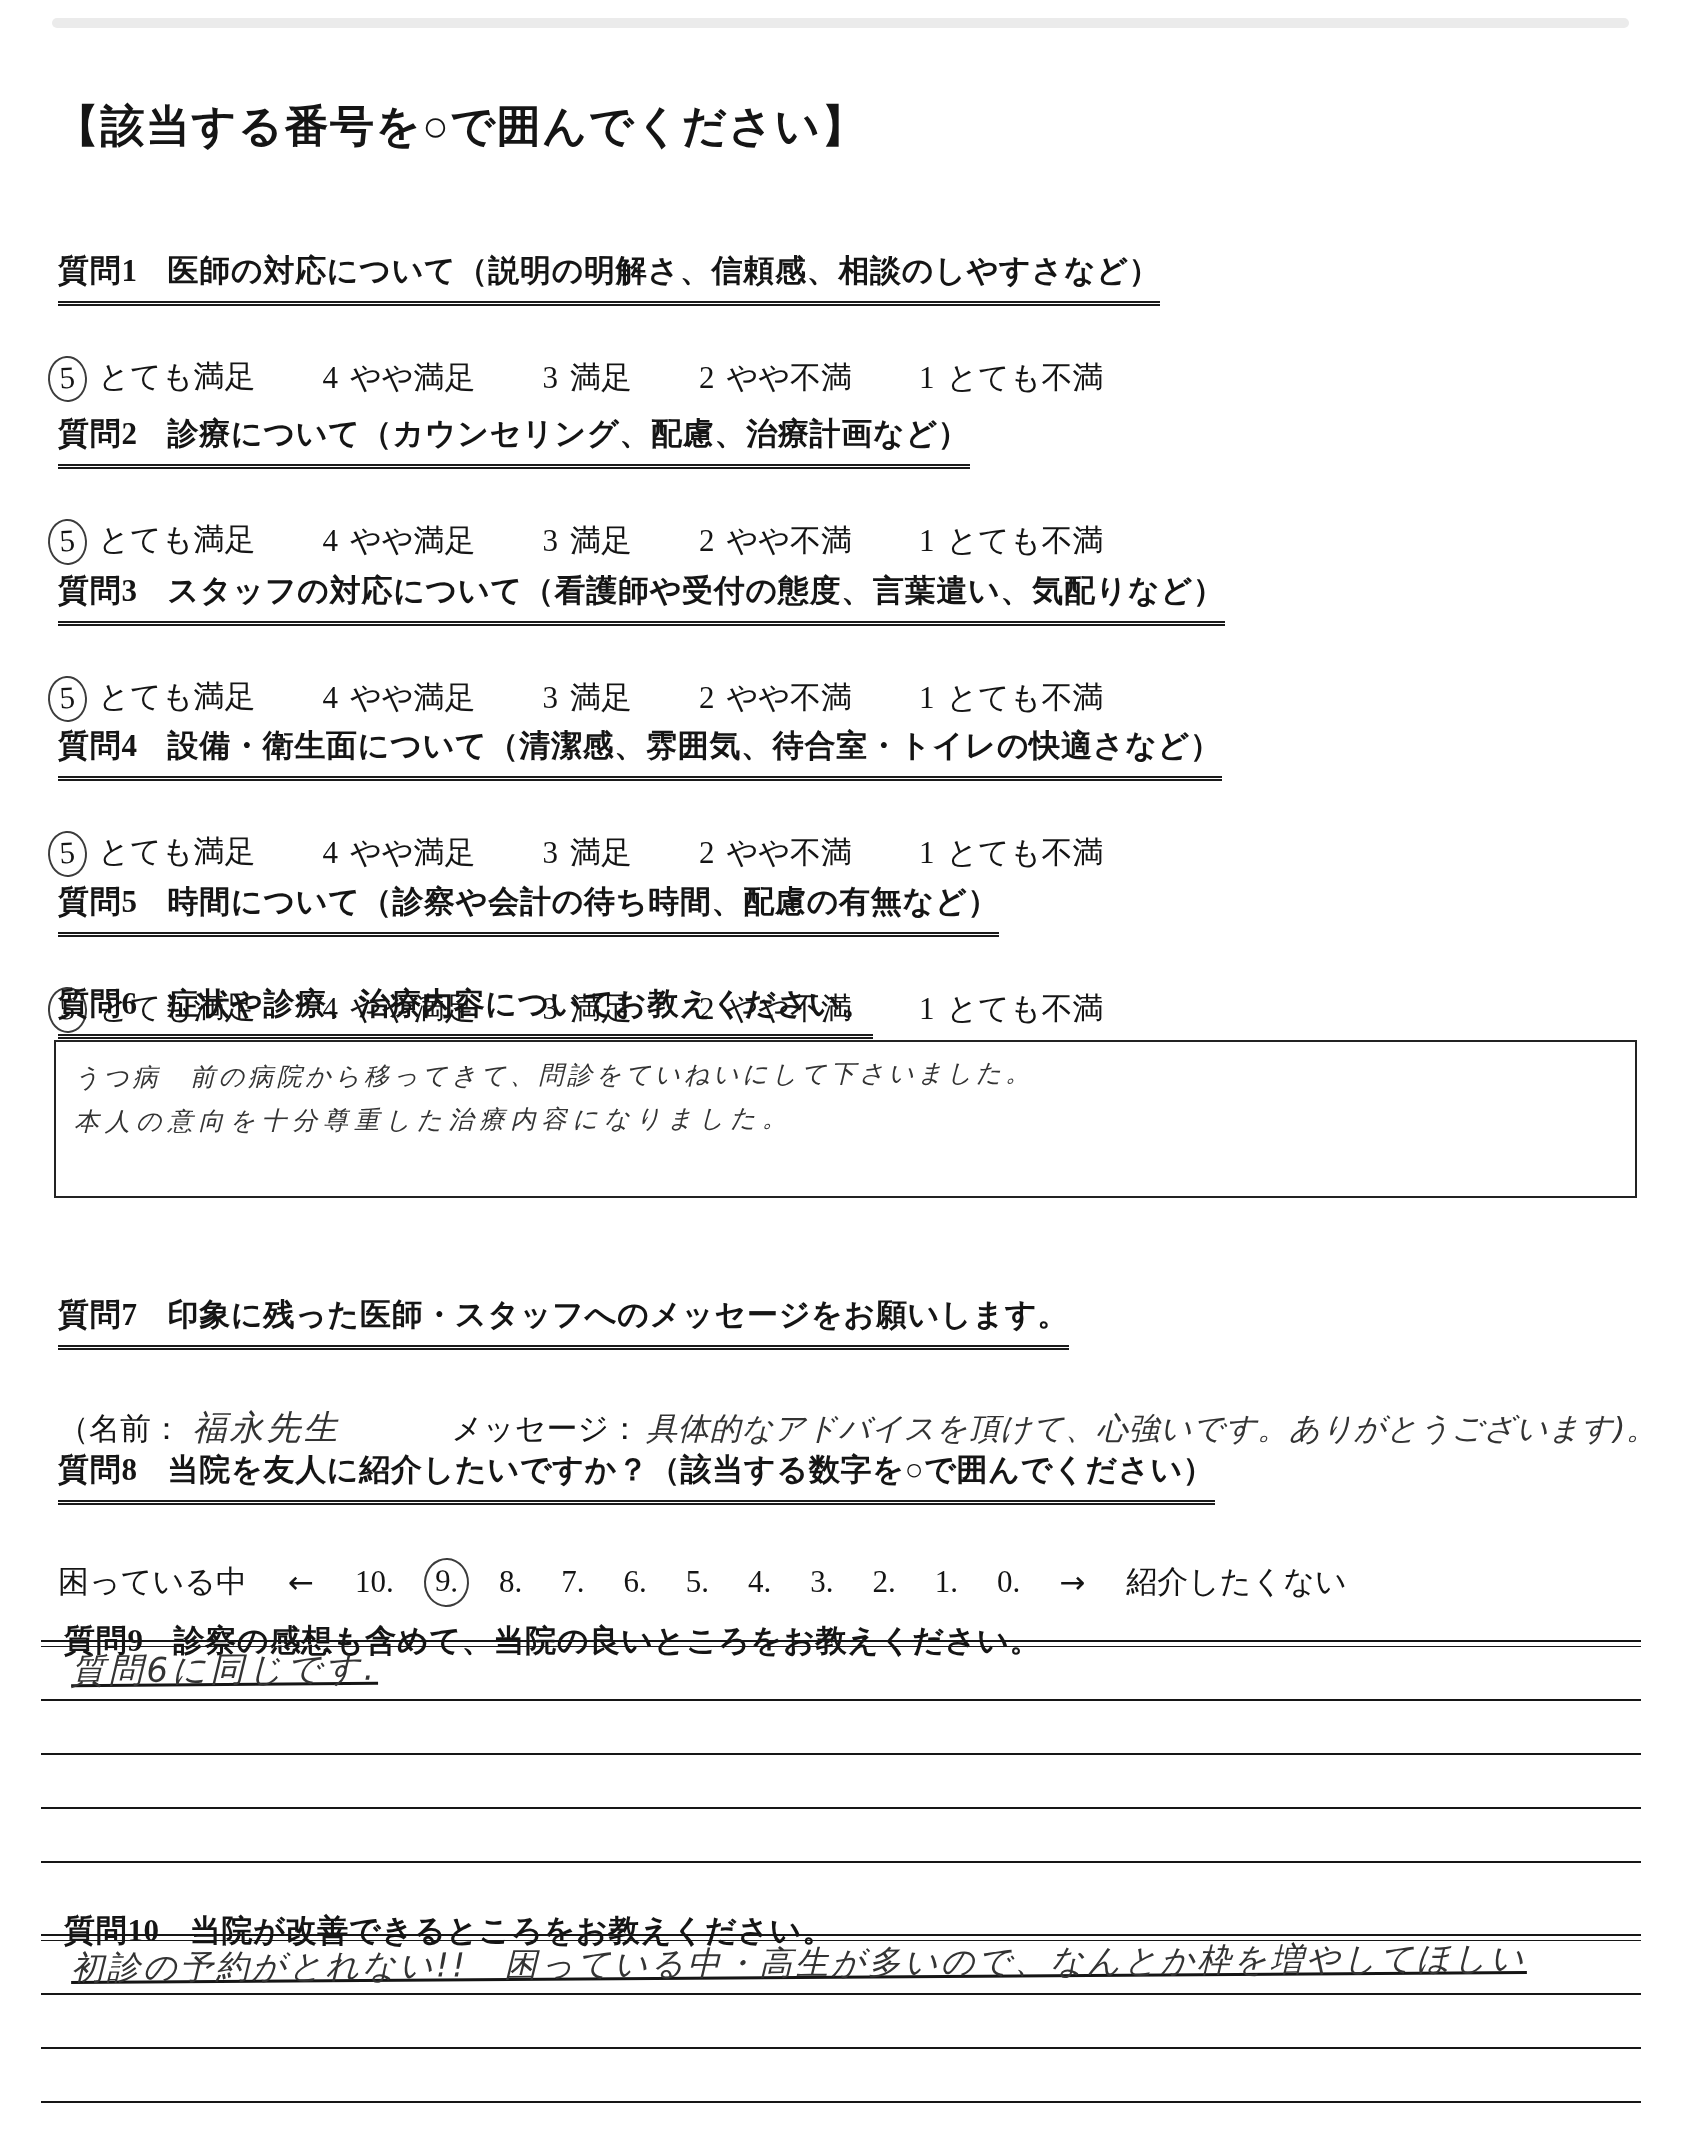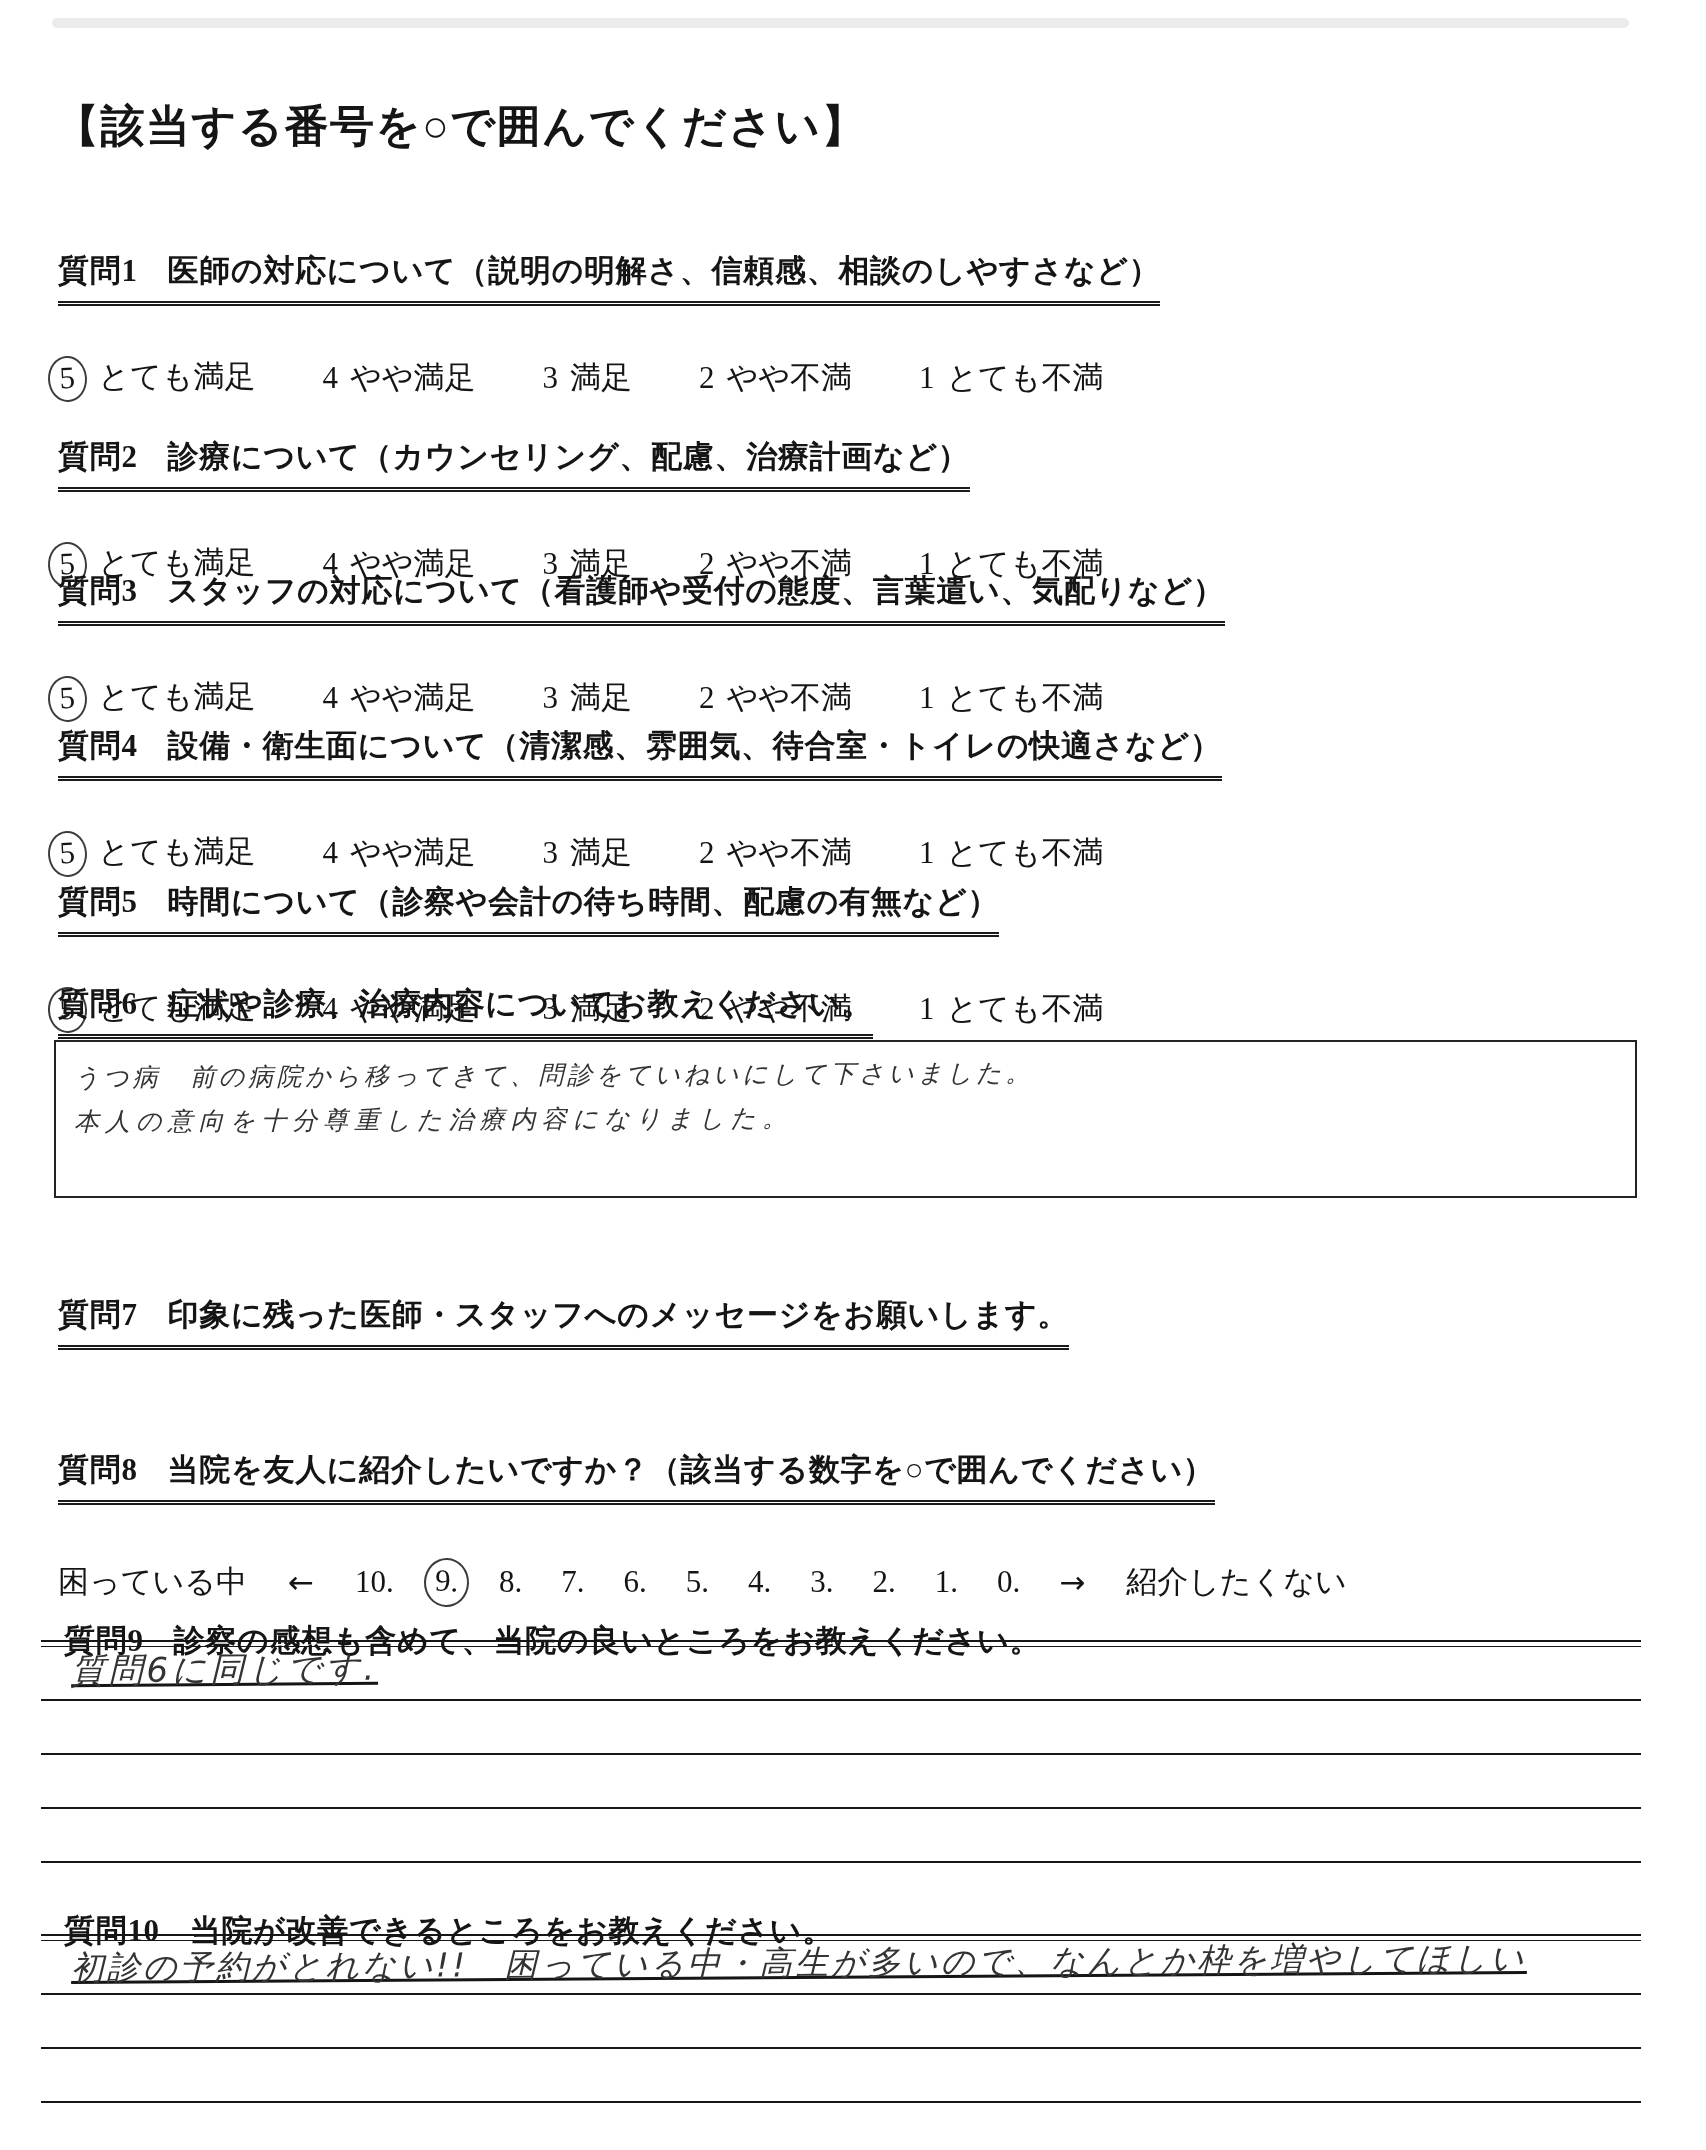--- a/index.html
+++ b/index.html
@@ -48,21 +48,21 @@
   <h2 class="q-header"><span class="q-no">質問1</span><span class="q-title">医師の対応について（説明の明解さ、信頼感、相談のしやすさなど）</span></h2>
   <div class="rating-row">
     <span class="opt"><span class="num circled">5</span><span>とても満足</span></span>
     <span class="opt"><span class="num">4</span><span>やや満足</span></span>
     <span class="opt"><span class="num">3</span><span>満足</span></span>
     <span class="opt"><span class="num">2</span><span>やや不満</span></span>
     <span class="opt"><span class="num">1</span><span>とても不満</span></span>
   </div>
 </section>
 
-<section class="sec" style="top:410px;">
+<section class="sec" style="top:387px;">
   <h2 class="q-header"><span class="q-no">質問2</span><span class="q-title">診療について（カウンセリング、配慮、治療計画など）</span></h2>
   <div class="rating-row">
     <span class="opt"><span class="num circled">5</span><span>とても満足</span></span>
     <span class="opt"><span class="num">4</span><span>やや満足</span></span>
     <span class="opt"><span class="num">3</span><span>満足</span></span>
     <span class="opt"><span class="num">2</span><span>やや不満</span></span>
     <span class="opt"><span class="num">1</span><span>とても不満</span></span>
   </div>
 </section>
 
@@ -102,20 +102,26 @@
 <section class="sec" style="top:957px;">
   <h2 class="q-header"><span class="q-no">質問6</span><span class="q-title">症状や診療、治療内容についてお教えください。</span></h2>
 </section>
 <div class="answer-box">
   <span class="hw hw-line1">うつ病　前の病院から移ってきて、問診をていねいにして下さいました。</span>
   <span class="hw hw-line2">本人の意向を十分尊重した治療内容になりました。</span>
 </div>
 
 <section class="sec" style="top:1268px;">
   <h2 class="q-header"><span class="q-no">質問7</span><span class="q-title">印象に残った医師・スタッフへのメッセージをお願いします。</span></h2>
+  <div class="q7-row">
+    <span>（名前：</span>
+    <span class="hw q7-name">福永先生</span>
+    <span class="q7-msg-label">メッセージ：</span>
+    <span class="hw q7-msg">具体的なアドバイスを頂けて、心強いです。ありがとうございます)。</span>
+  </div>
 </section>
 
 <section class="sec" style="top:1423px;">
   <h2 class="q-header"><span class="q-no">質問8</span><span class="q-title">当院を友人に紹介したいですか？（該当する数字を○で囲んでください）</span></h2>
   <div class="scale-row">
     <span class="word">困っている中</span>
     <span class="arrow">←</span>
     <span class="scale-num">10.</span>
     <span class="scale-num circled-num">9.</span>
     <span class="scale-num">8.</span>

